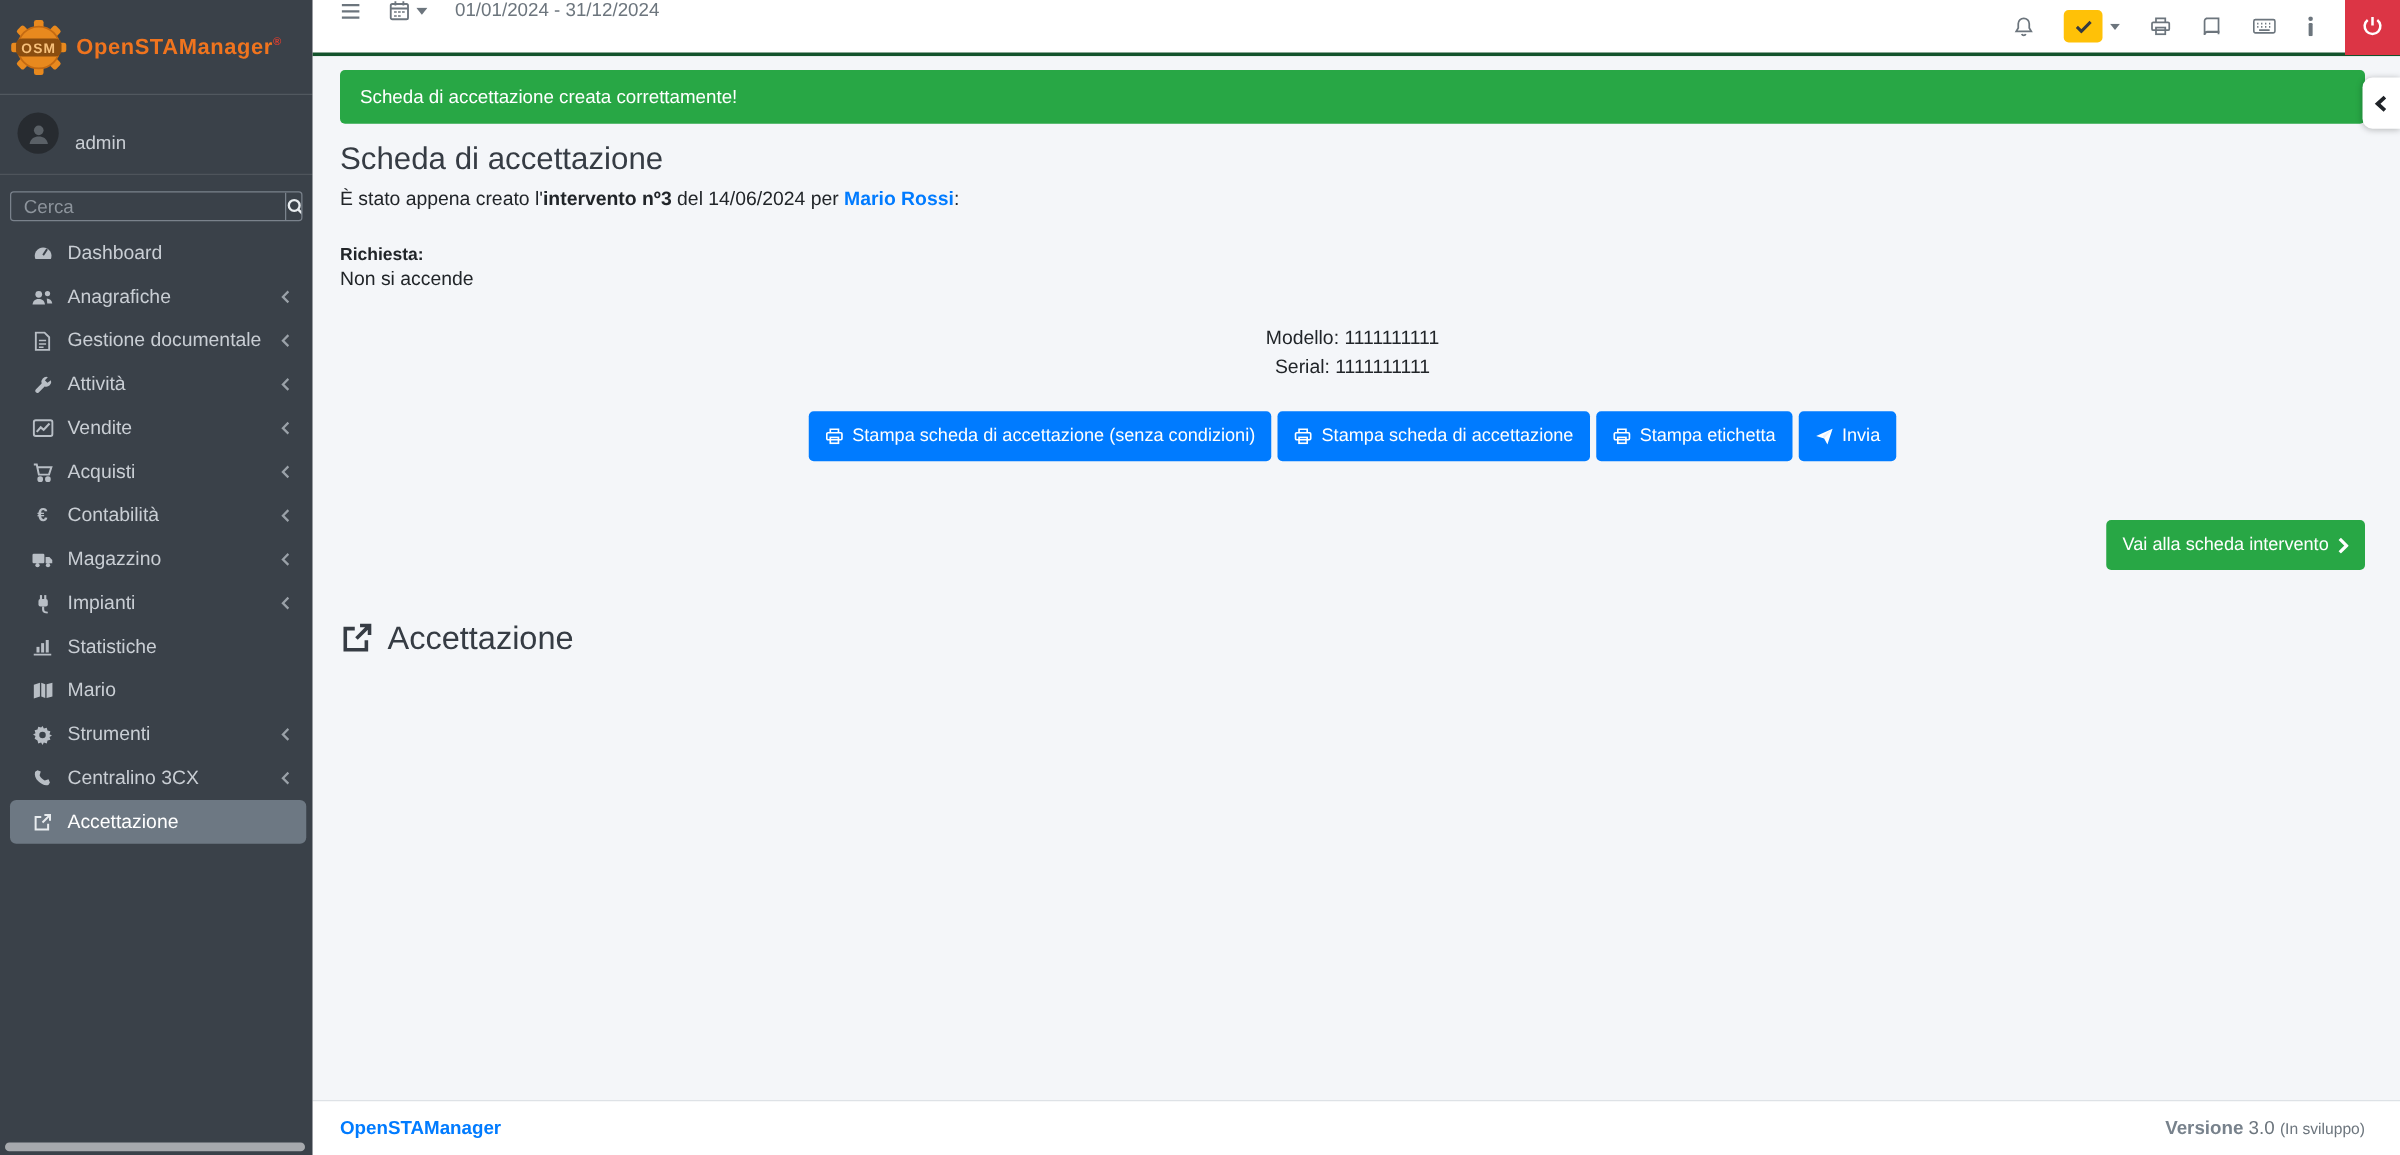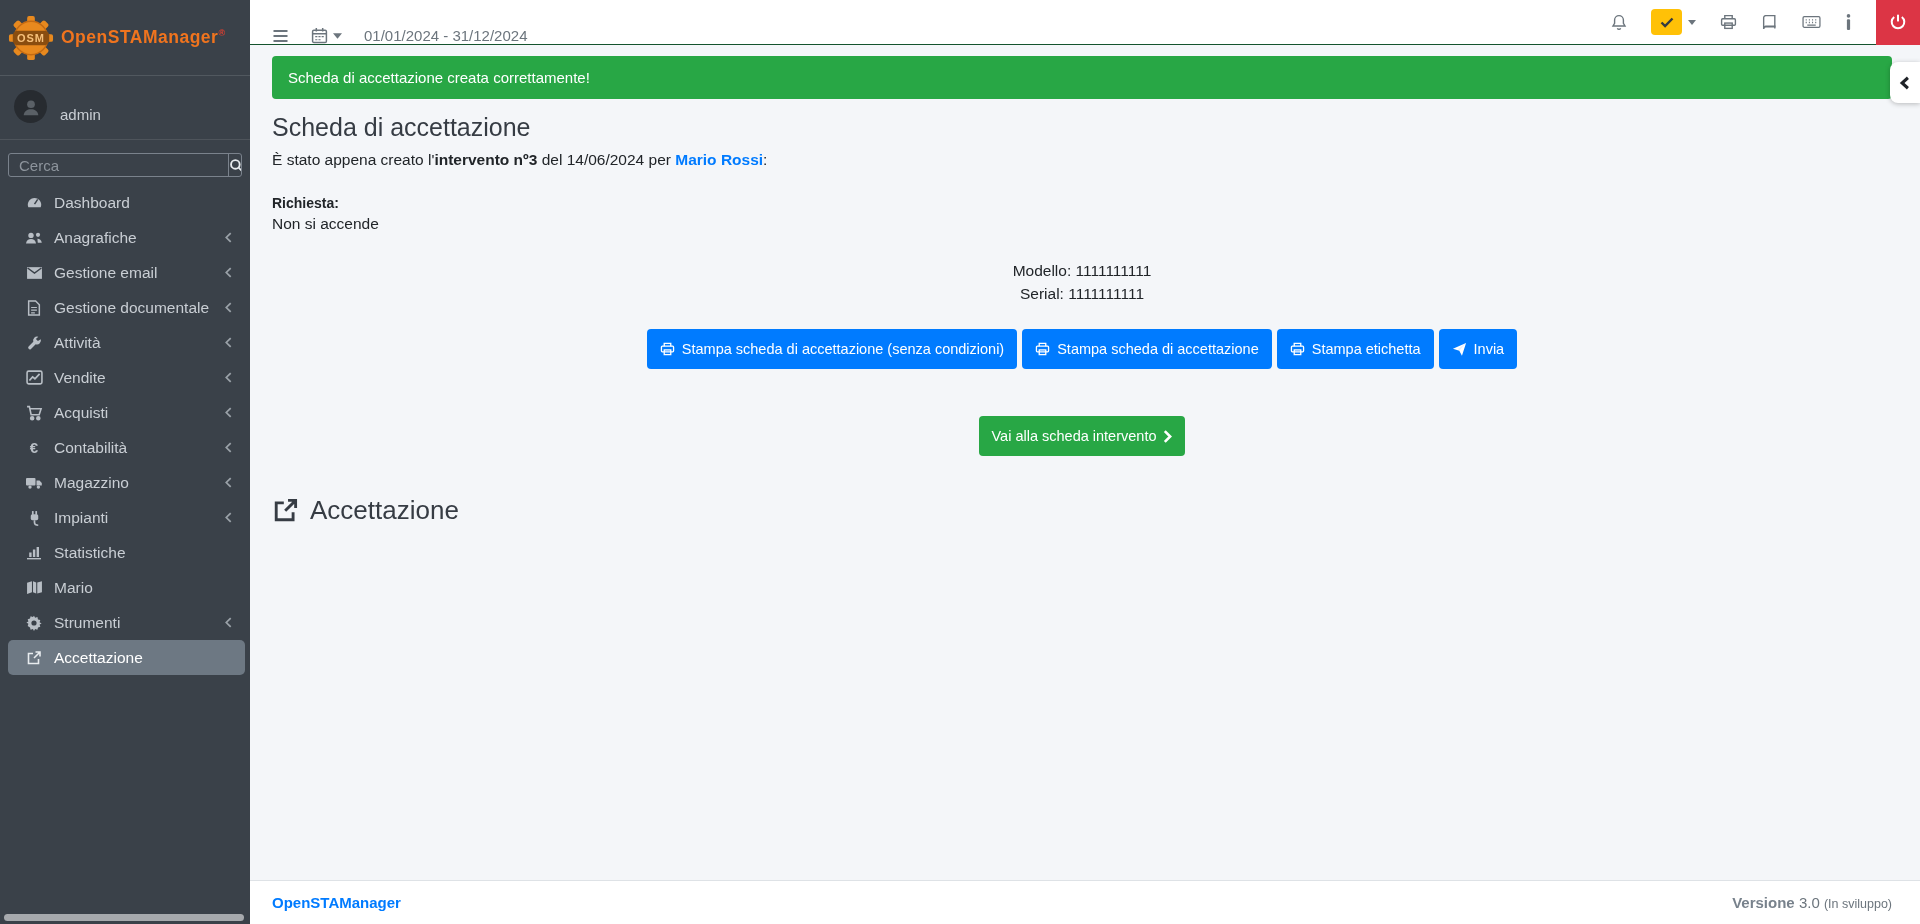--- a/index.html
+++ b/index.html
@@ -22,21 +22,21 @@
   .nav-item { display:flex; align-items:center; height:35px; padding:0 12px 0 15px; font-size:15.5px; cursor:pointer; border-radius:5px; margin:0 5px 0 8px; }
   .nav-item.active { background:#6d7883; color:#fff; }
   .nav-icon { width:22px; display:flex; justify-content:center; margin-right:9px; flex:none; color:#b8bec5; }
   .nav-item.active .nav-icon { color:#e8ecef; }
   .nav-label { flex:1; white-space:nowrap; }
   .nav-caret { color:#9aa1a8; font-size:12px; display:flex; }
   .euro-glyph { font-size:15px; font-weight:bold; color:#b8bec5; }
   .sidebar-scrollbar { position:absolute; left:4px; bottom:3px; width:240px; height:7px; background:#a6a9ad; border-radius:4px; cursor:grab; }
 
   
-  .topbar { position:absolute; left:250px; top:0; right:0; height:45px; background:#ffffff; border-bottom:1px solid #14532d; display:flex; align-items:flex-end; padding:0 0 0 22px; color:#6c757d;gap:45px; }
+  .topbar { position:absolute; left:250px; top:0; right:0; height:45px; background:#ffffff; border-bottom:3px solid #14532d; display:flex; align-items:flex-start; padding:0 0 0 22px; color:#6c757d;gap:45px; }
   .tb-left { display:flex; align-items:center; gap:22px; }
   .tb-right { margin-left:auto; display:flex; align-items:center; gap:24px; height:100%; }
   .tb-icon { display:flex; align-items:center; cursor:pointer; color:#6c757d; }
   .cal-group { display:flex; align-items:center; gap:5px; cursor:pointer; }
   .date-range { font-size:15px; color:#6c757d; cursor:pointer; }
   .check-group { display:flex; align-items:center; gap:6px; cursor:pointer; }
   .check-btn { width:31px; height:26px; background:#ffc107; border-radius:4px; display:flex; align-items:center; justify-content:center; }
   .power-btn { width:44px; height:45px; background:#dc3545; display:flex; align-items:center; justify-content:center; cursor:pointer; }
 
   
@@ -47,21 +47,21 @@
   .intro { margin-top:9px; font-size:15.5px; color:#212529; }
   .intro b { font-weight:bold; }
   a.link { color:#007bff; text-decoration:none; font-weight:bold; cursor:pointer;text-align:center; }
   .request-label { margin-top:26px; font-size:14px; font-weight:bold; color:#212529; }
   .request-value { margin-top:2px; font-size:15.5px; color:#212529; line-height:22px; }
   .device-lines { margin-top:24px; font-size:15.5px; color:#212529; line-height:23px;text-align:center; }
   .btn-row { margin-top:24px; text-align:center; display:flex; justify-content:center; gap:5px; }
   .btn { display:inline-flex; align-items:center; gap:7px; border:none; border-radius:4px; font-size:14.5px; font-family:"Liberation Sans",sans-serif; cursor:pointer; padding:0 13px; height:40px; }
   .btn-primary { background:#007bff; color:#fff; }
   .btn-success { background:#28a745; color:#fff; }
-  .go-row { margin-top:47px; display:flex; justify-content:center; }
+  .go-row { margin-top:47px; display:flex; justify-content:flex-end; }
   .section-head { margin-top:39px; display:flex; align-items:center; gap:11px; color:#363c44; }
   .section-title { font-size:26px; font-weight:400; }
 
   
   .footer { position:absolute; left:250px; bottom:0; right:0; height:44px; background:#fff; border-top:1px solid #dee2e6; display:flex; align-items:center; justify-content:space-between; padding:0 28px 0 22px; }
   .footer-brand { color:#007bff; font-weight:bold; font-size:15px; text-decoration:none; cursor:pointer; }
   .footer-version { color:#6c757d; font-size:15px; }
   .footer-version .v-label { font-weight:bold; color:#78828c; }
   .footer-version .v-note { font-size:12.5px; }
 
@@ -136,34 +136,20 @@
           </span>
         <span class="nav-label">Anagrafiche</span>
         <span class="nav-caret">
             <svg width="9" height="11" viewBox="0 0 8 10" fill="none" stroke="currentColor" stroke-width="1.6">
               <path d="M6 1L2 5l4 4"></path>
             </svg>
           </span>
       </div>
       <div class="nav-item">
         <span class="nav-icon">
-            <svg width="17" height="14" viewBox="0 0 16 13" fill="currentColor">
-              <path d="M1 1h14v11H1z"></path>
-              <path d="M1.5 1.8L8 6.6l6.5-4.8" fill="none" stroke="#3a4149" stroke-width="1.3"></path>
-            </svg>
-          </span>
-        <span class="nav-label">Gestione email</span>
-        <span class="nav-caret">
-            <svg width="9" height="11" viewBox="0 0 8 10" fill="none" stroke="currentColor" stroke-width="1.6">
-              <path d="M6 1L2 5l4 4"></path>
-            </svg>
-          </span>
-      </div>
-      <div class="nav-item">
-        <span class="nav-icon">
             <svg width="14" height="16" viewBox="0 0 12 15" fill="none" stroke="currentColor" stroke-width="1.4">
               <path d="M1 1h6.5L11 4.5V14H1z"></path>
               <path d="M3.3 7h5.4M3.3 9.5h5.4M3.3 12h3.5" stroke-width="1.1"></path>
             </svg>
           </span>
         <span class="nav-label">Gestione documentale</span>
         <span class="nav-caret">
             <svg width="9" height="11" viewBox="0 0 8 10" fill="none" stroke="currentColor" stroke-width="1.6">
               <path d="M6 1L2 5l4 4"></path>
             </svg>
@@ -275,20 +261,33 @@
           </span>
         <span class="nav-label">Mario</span>
       </div>
       <div class="nav-item">
         <span class="nav-icon">
             <svg width="16" height="16" viewBox="0 0 16 16">
               <path fill="currentColor" fill-rule="evenodd" d="M8 .8l1.1 2 2.3-.7.6 2.3 2.3.6-.7 2.3 2 1.1-2 1.1.7 2.3-2.3.6-.6 2.3-2.3-.7-1.1 2-1.1-2-2.3.7-.6-2.3L1.7 11l.7-2.3-2-1.1 2-1.1L1.7 4.2 4 3.6l.6-2.3 2.3.7zM8 5.4A2.6 2.6 0 1 0 8 10.6 2.6 2.6 0 0 0 8 5.4z"></path>
             </svg>
           </span>
         <span class="nav-label">Strumenti</span>
+        <span class="nav-caret">
+            <svg width="9" height="11" viewBox="0 0 8 10" fill="none" stroke="currentColor" stroke-width="1.6">
+              <path d="M6 1L2 5l4 4"></path>
+            </svg>
+          </span>
+      </div>
+      <div class="nav-item">
+        <span class="nav-icon">
+            <svg width="15" height="15" viewBox="0 0 16 16" fill="currentColor">
+              <path d="M3.2 1.2L6 2.4 5 5.6c.7 1.9 2.5 3.7 4.4 4.4l3.2-1 1.2 2.8-1.3 2c-3 .9-6.2-.7-8.6-3.1S.3 5.5 1.2 2.5z"></path>
+            </svg>
+          </span>
+        <span class="nav-label">Centralino 3CX</span>
         <span class="nav-caret">
             <svg width="9" height="11" viewBox="0 0 8 10" fill="none" stroke="currentColor" stroke-width="1.6">
               <path d="M6 1L2 5l4 4"></path>
             </svg>
           </span>
       </div>
       <div class="nav-item active">
         <span class="nav-icon">
             <svg width="16" height="16" viewBox="0 0 16 16" fill="none" stroke="currentColor" stroke-width="1.6">
               <path d="M7 3.5H2.5v10h10V9"></path>

